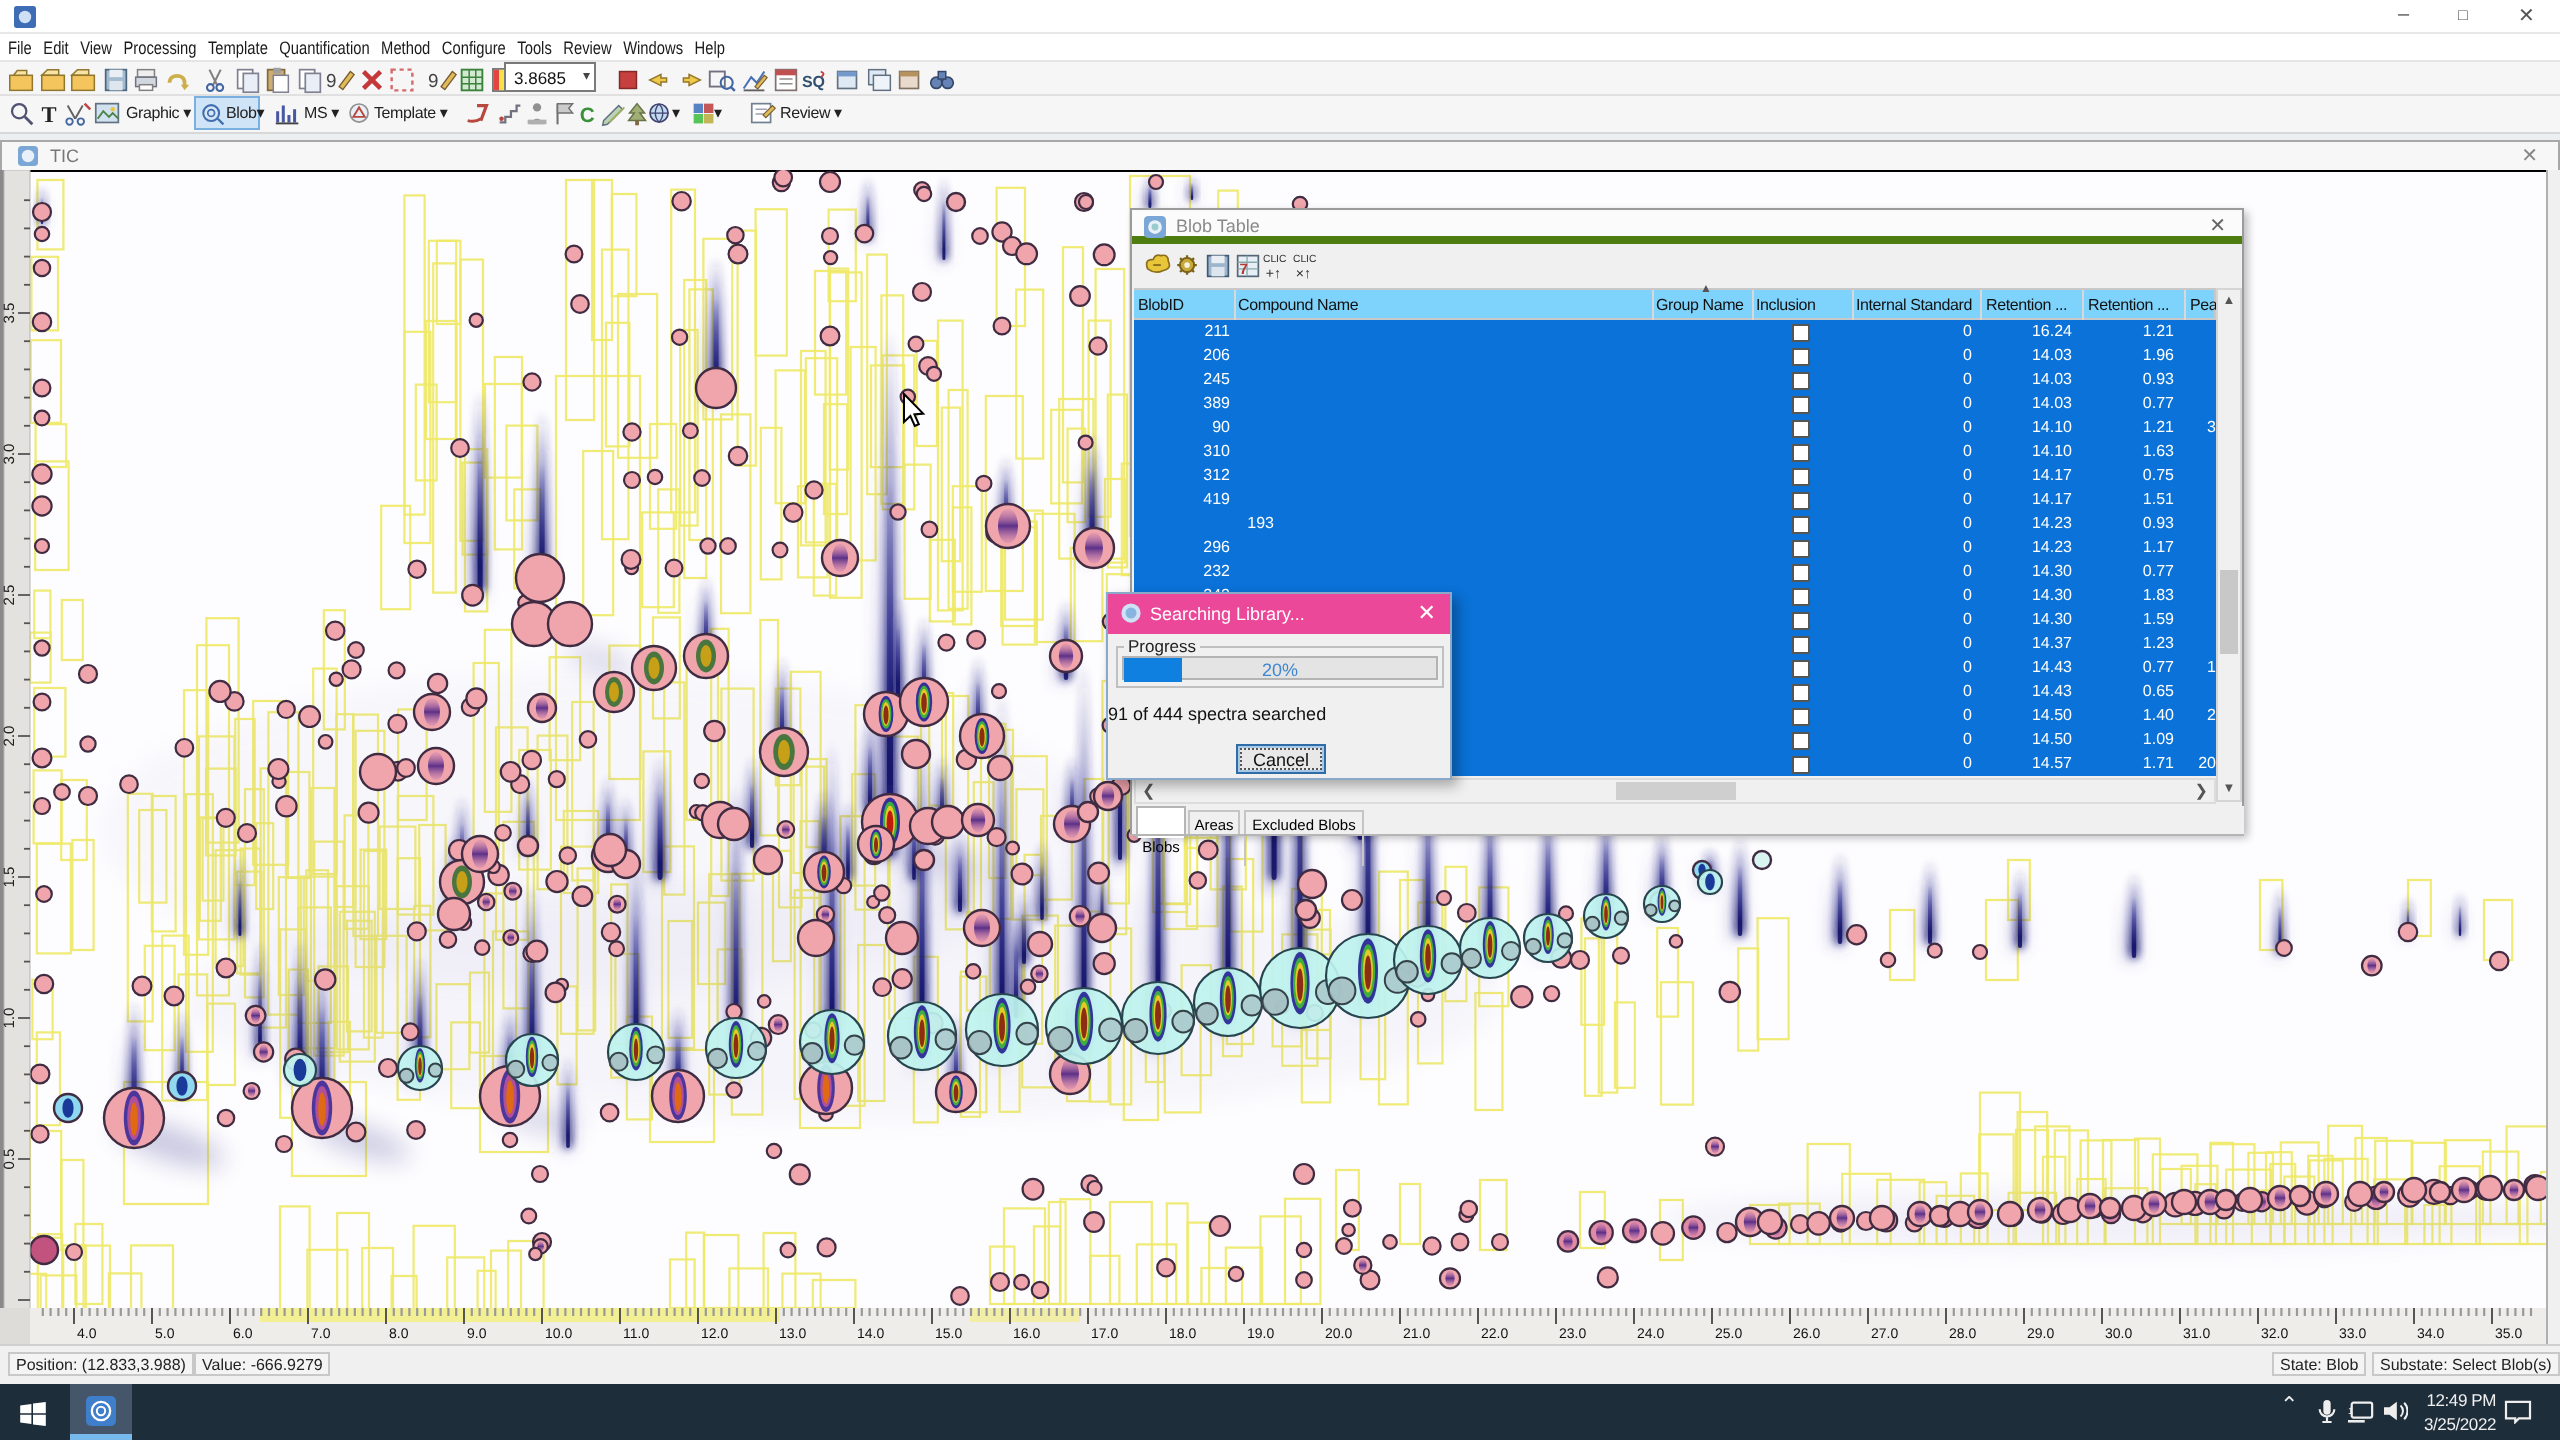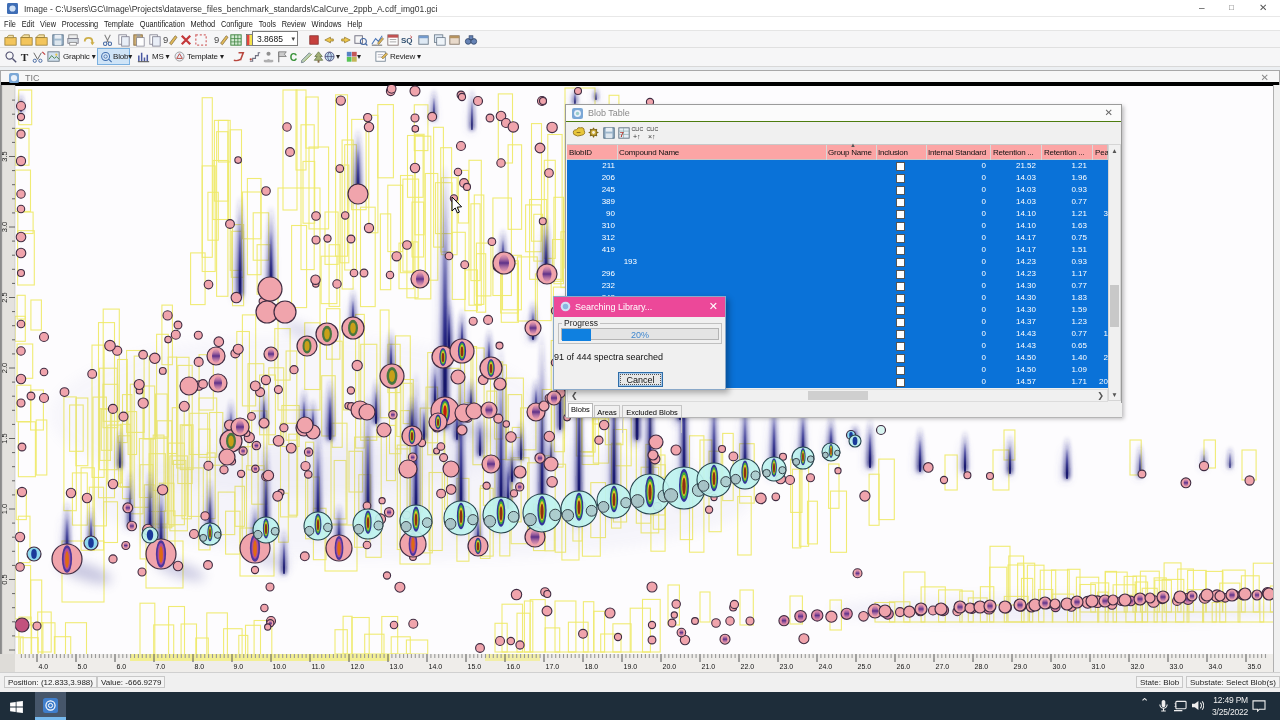--- a/index.html
+++ b/index.html
@@ -5,21 +5,20 @@
 .abs{position:absolute}
 .tc{position:absolute;font-size:8px;color:#fff;line-height:12px}
 .th{position:absolute;top:3px;font-size:8px;color:#111;white-space:nowrap;letter-spacing:-0.2px}
 .sbox{position:absolute;top:2.5px;height:12px;border:1px solid #c8c8c8;font-size:8px;color:#222;line-height:11px;padding:0 3px;background:#f4f4f4;white-space:nowrap}
 </style></head><body>
 <div class="abs" style="left:0;top:0;width:1280px;height:17px;background:#fff;border-bottom:1px solid #e8e8e8">
  <svg width="11" height="11" viewBox="0 0 16 16" style="position:absolute;left:7px;top:3px">
       <rect width="16" height="16" rx="2" fill="#3e6db5"></rect>
       <circle cx="8" cy="8" r="4.5" fill="#cfe0f5"></circle>
     </svg>
- <span style="position:absolute;left:24px;top:4px;font-size:8.5px;color:#333">Image - C:\Users\GC\Image\Projects\dataverse_files_benchmark_standards\CalCurve_2ppb_A.cdf_img01.gci</span>
  <span style="position:absolute;left:1199px;top:2px;font-size:10px;color:#555">–</span>
  <span style="position:absolute;left:1229px;top:3px;font-size:8px;color:#555">□</span>
  <span style="position:absolute;left:1259px;top:2px;font-size:10px;color:#555">✕</span>
 </div>
 <div class="abs" style="left:0;top:17px;width:1068px;height:13px;background:#fff">
     <div style="position:absolute;left:4px;top:2px;white-space:nowrap;font-size:9px;color:#1a1a1a;transform:scaleX(0.82);transform-origin:0 0"><span style="margin-right:7px">File</span><span style="margin-right:7px">Edit</span><span style="margin-right:7px">View</span><span style="margin-right:7px">Processing</span><span style="margin-right:7px">Template</span><span style="margin-right:7px">Quantification</span><span style="margin-right:7px">Method</span><span style="margin-right:7px">Configure</span><span style="margin-right:7px">Tools</span><span style="margin-right:7px">Review</span><span style="margin-right:7px">Windows</span><span style="margin-right:7px">Help</span></div>
   </div>
 <div class="abs" style="left:0;top:30px;width:1280px;height:18px;background:#f6f6f7;border-top:1px solid #e5e5e5;border-bottom:1px solid #e0e0e0">
     <svg width="16" height="16" viewBox="0 0 17 17" style="position:absolute;left:3px;top:1px;opacity:0.92">
       <rect x="2" y="6" width="12" height="8" fill="#f3c14f" stroke="#8a6d1d" stroke-width="0.8"></rect>
@@ -216,21 +215,21 @@
     <div style="position:absolute;left:357px;top:3.5px;font-size:8px;color:#222;white-space:nowrap;letter-spacing:-0.2px">▾</div>
     <svg width="16" height="16" viewBox="0 0 17 17" style="position:absolute;left:374px;top:1px;opacity:0.92">
       <rect x="2" y="3" width="10" height="10" fill="#fff" stroke="#678" stroke-width="0.9"></rect>
       <path d="M4,6 h6 M4,8.5 h6" stroke="#99a" stroke-width="0.8"></path>
       <path d="M8,9 l5,-5 1.5,1.5 -5,5z" fill="#e0b64c" stroke="#6a5020" stroke-width="0.6"></path>
     </svg>
     <div style="position:absolute;left:390px;top:3.5px;font-size:8px;color:#222;white-space:nowrap;letter-spacing:-0.2px">Review ▾</div>
   </div>
 <div class="abs" style="left:0;top:67px;width:1280px;height:3px;background:#eceff2"></div>
 <div class="abs" style="left:0;top:70px;width:1280px;height:602px;background:#fdfcfe;border:1px solid #a8a8a8">
- <div class="abs" style="left:0;top:0;width:1278px;height:15px;background:#f7f7f7;border-bottom:4px solid #000000">
+ <div class="abs" style="left:0;top:0;width:1278px;height:15px;background:#f7f7f7;border-bottom:1px solid #000000">
   <svg width="10" height="10" viewBox="0 0 16 16" style="position:absolute;left:8px;top:2px">
         <rect width="16" height="16" rx="3" fill="#7aa7d6"></rect>
         <circle cx="8" cy="8" r="5" fill="#e8f0fa"></circle>
       </svg>
   <span style="position:absolute;left:24px;top:2px;font-size:9px;color:#777">TIC</span>
   <span style="position:absolute;right:10px;top:1px;font-size:10px;color:#888">✕</span>
  </div>
 </div>
 <svg width="1280" height="570" viewBox="0 0 1280 570" style="position:absolute;left:0;top:85px">
     <rect x="18.7" y="5.0" width="13.0" height="34.7" fill="none" stroke="#efe968" stroke-width="1.1" opacity="0.92"></rect>
@@ -1951,21 +1950,21 @@
   </svg>
 <div class="abs" style="left:1273px;top:85px;width:1px;height:587px;background:#b0b0b0"></div>
 <div class="abs" style="left:1274px;top:85px;width:6px;height:587px;background:#f0f0f0"></div>
 <div class="abs" style="left:0;top:672px;width:1280px;height:20px;background:#f0f0f0;border-top:1px solid #d0d0d0">
  <div class="sbox" style="left:4px">Position: (12.833,3.988)</div>
  <div class="sbox" style="left:97px">Value: -666.9279</div>
  <div class="sbox" style="left:1136px">State: Blob</div>
  <div class="sbox" style="left:1186px">Substate: Select Blob(s)</div>
 </div>
 <div style="position:absolute;left:565px;top:104px;width:557px;height:313px;background:#f0f0f0;border:1px solid #9b9b9b;box-shadow:2px 2px 4px rgba(0,0,0,0.25)">
-<div style="position:absolute;left:0;top:0;width:100%;height:17px;background:#fbfbfb;border-bottom:1px solid #4d7c0f">
+<div style="position:absolute;left:0;top:0;width:100%;height:17px;background:#fbfbfb;border-bottom:4px solid #4d7c0f">
 <svg width="11" height="11" viewBox="0 0 16 16" style="position:absolute;left:6px;top:3px">
         <rect width="16" height="16" rx="3" fill="#7aa7d6"></rect>
         <circle cx="8" cy="8" r="5" fill="#e8f0fa"></circle>
         <circle cx="8" cy="8" r="2.5" fill="#9cc"></circle>
       </svg>
 <span style="position:absolute;left:22px;top:3px;font-size:9px;color:#8a8a8a">Blob Table</span>
 <span style="position:absolute;right:8px;top:2px;font-size:10px;color:#666">✕</span>
     </div>
 <svg width="16" height="16" viewBox="0 0 17 17" style="position:absolute;left:5px;top:20px">
       <path d="M3,10 q-2,-5 3,-5 q1,-3 4,-2 q4,-1 4,3 q2,4 -3,5 q-4,2 -8,-1z" fill="#e8c63a" stroke="#8a6d1d" stroke-width="0.9"></path>
@@ -1987,21 +1986,21 @@
       <text x="4" y="13" font-size="8" font-weight="bold" fill="#b3392f" font-family="Liberation Sans">7</text>
     </svg>
     <svg width="16" height="16" viewBox="0 0 17 17" style="position:absolute;left:65px;top:20px">
       <text x="0.5" y="6.5" font-size="5.5" fill="#333" font-family="Liberation Sans">CLIC</text>
       <text x="2" y="15" font-size="7.5" fill="#333" font-family="Liberation Sans">+↑</text>
     </svg>
     <svg width="16" height="16" viewBox="0 0 17 17" style="position:absolute;left:80px;top:20px">
       <text x="0.5" y="6.5" font-size="5.5" fill="#333" font-family="Liberation Sans">CLIC</text>
       <text x="2" y="15" font-size="7.5" fill="#333" font-family="Liberation Sans">×↑</text>
     </svg>
-<div style="position:absolute;left:1px;top:39px;width:541px;height:16px;background:#fca5a5;border:1px solid #c8c8c8;border-left:none">
+<div style="position:absolute;left:1px;top:39px;width:541px;height:16px;background:#7dd3fc;border:1px solid #c8c8c8;border-left:none">
 <div class="th" style="left:2px">BlobID</div>
 <div class="th" style="left:52px">Compound Name</div>
 <div class="th" style="left:261px">Group Name</div>
 <div class="th" style="left:311px">Inclusion</div>
 <div class="th" style="left:361px">Internal Standard</div>
 <div class="th" style="left:426px">Retention ...</div>
 <div class="th" style="left:477px">Retention ...</div>
 <div class="th" style="left:528px">Peak</div>
 <div style="position:absolute;left:283px;top:-3px;font-size:6px;color:#555">▲</div>
 <div style="position:absolute;left:50px;top:0;width:1px;height:16px;background:#d8d8d8"></div>
@@ -2009,21 +2008,21 @@
       <div style="position:absolute;left:309px;top:0;width:1px;height:16px;background:#d8d8d8"></div>
       <div style="position:absolute;left:359px;top:0;width:1px;height:16px;background:#d8d8d8"></div>
       <div style="position:absolute;left:423px;top:0;width:1px;height:16px;background:#d8d8d8"></div>
       <div style="position:absolute;left:474px;top:0;width:1px;height:16px;background:#d8d8d8"></div>
       <div style="position:absolute;left:525px;top:0;width:1px;height:16px;background:#d8d8d8"></div>
 </div>
 <div style="position:absolute;left:1px;top:55px;width:541px;height:12px;background:#0a72d8"></div>
     <div class="tc" style="left:2px;top:55px;width:47px;text-align:right">211</div>
     <div style="position:absolute;left:330px;top:56.5px;width:9px;height:9px;background:#fff;border:1px solid #555"></div>
     <div class="tc" style="left:378px;top:55px;width:42px;text-align:right">0</div>
-    <div class="tc" style="left:424px;top:55px;width:46px;text-align:right">21.52</div>
+    <div class="tc" style="left:424px;top:55px;width:46px;text-align:right">16.24</div>
     <div class="tc" style="left:475px;top:55px;width:46px;text-align:right">1.21</div>
     <div style="position:absolute;left:1px;top:67px;width:541px;height:12px;background:#0a72d8"></div>
     <div class="tc" style="left:2px;top:67px;width:47px;text-align:right">206</div>
     <div style="position:absolute;left:330px;top:68.5px;width:9px;height:9px;background:#fff;border:1px solid #555"></div>
     <div class="tc" style="left:378px;top:67px;width:42px;text-align:right">0</div>
     <div class="tc" style="left:424px;top:67px;width:46px;text-align:right">14.03</div>
     <div class="tc" style="left:475px;top:67px;width:46px;text-align:right">1.96</div>
     <div style="position:absolute;left:1px;top:79px;width:541px;height:12px;background:#0a72d8"></div>
     <div class="tc" style="left:2px;top:79px;width:47px;text-align:right">245</div>
     <div style="position:absolute;left:330px;top:80.5px;width:9px;height:9px;background:#fff;border:1px solid #555"></div>
@@ -2134,21 +2133,21 @@
 <div style="position:absolute;top:0;left:0;width:100%;height:11px;color:#555;font-size:6.5px;text-align:center;line-height:11px">▲</div>
 <div style="position:absolute;bottom:0;left:0;width:100%;height:11px;color:#555;font-size:6.5px;text-align:center;line-height:11px">▼</div>
 <div style="position:absolute;top:140px;left:1px;width:9px;height:42px;background:#c8c8c8"></div>
     </div>
 <div style="position:absolute;left:1px;top:284px;width:541px;height:13px;background:#f0f0f0;border:1px solid #dcdcdc">
 <span style="position:absolute;left:3px;top:1px;font-size:8px;color:#555">❮</span>
 <span style="position:absolute;right:3px;top:1px;font-size:8px;color:#555">❯</span>
 <div style="position:absolute;left:240px;top:1px;width:60px;height:9px;background:#cfcfcf"></div>
     </div>
 <div style="position:absolute;left:0px;top:298px;width:556px;height:15px;background:#f0f0f0">
-<div style="position:absolute;left:2px;top:0px;width:25px;height:14px;background:#fff;border:1px solid #b5b5b5;border-bottom:none;font-size:7.5px;text-align:center;padding-top:1px;white-space:nowrap">Blobs</div>
+<div style="position:absolute;left:2px;top:0px;width:25px;height:14px;background:#fff;border:1px solid #b5b5b5;border-bottom:none;font-size:7.5px;text-align:center;padding-top:15px;white-space:nowrap">Blobs</div>
 <div style="position:absolute;left:28px;top:2px;width:26px;height:12px;font-size:7.5px;text-align:center;border:1px solid #c5c5c5;border-bottom:none;padding-top:1.5px;white-space:nowrap">Areas</div>
 <div style="position:absolute;left:56px;top:2px;width:60px;height:28px;font-size:7.5px;text-align:center;border:1px solid #c5c5c5;border-bottom:none;padding-top:1.5px;white-space:nowrap">Excluded Blobs</div>
 <div style="position:absolute;left:0;top:14px;width:100%;height:1px;background:#b5b5b5"></div>
     </div>
 </div>
 <div style="position:absolute;left:553px;top:296px;width:173px;height:94px;background:#f0f0f0;border:1px solid #8aa8c8;box-shadow:3px 3px 6px rgba(0,0,0,0.3)">
 <div style="position:absolute;left:0;top:0;width:100%;height:20px;background:#ec4899">
 <svg width="11" height="11" viewBox="0 0 16 16" style="position:absolute;left:6px;top:4px">
         <circle cx="8" cy="8" r="7" fill="#cfe2f5"></circle>
         <circle cx="8" cy="8" r="4" fill="#8ab4e0"></circle>

